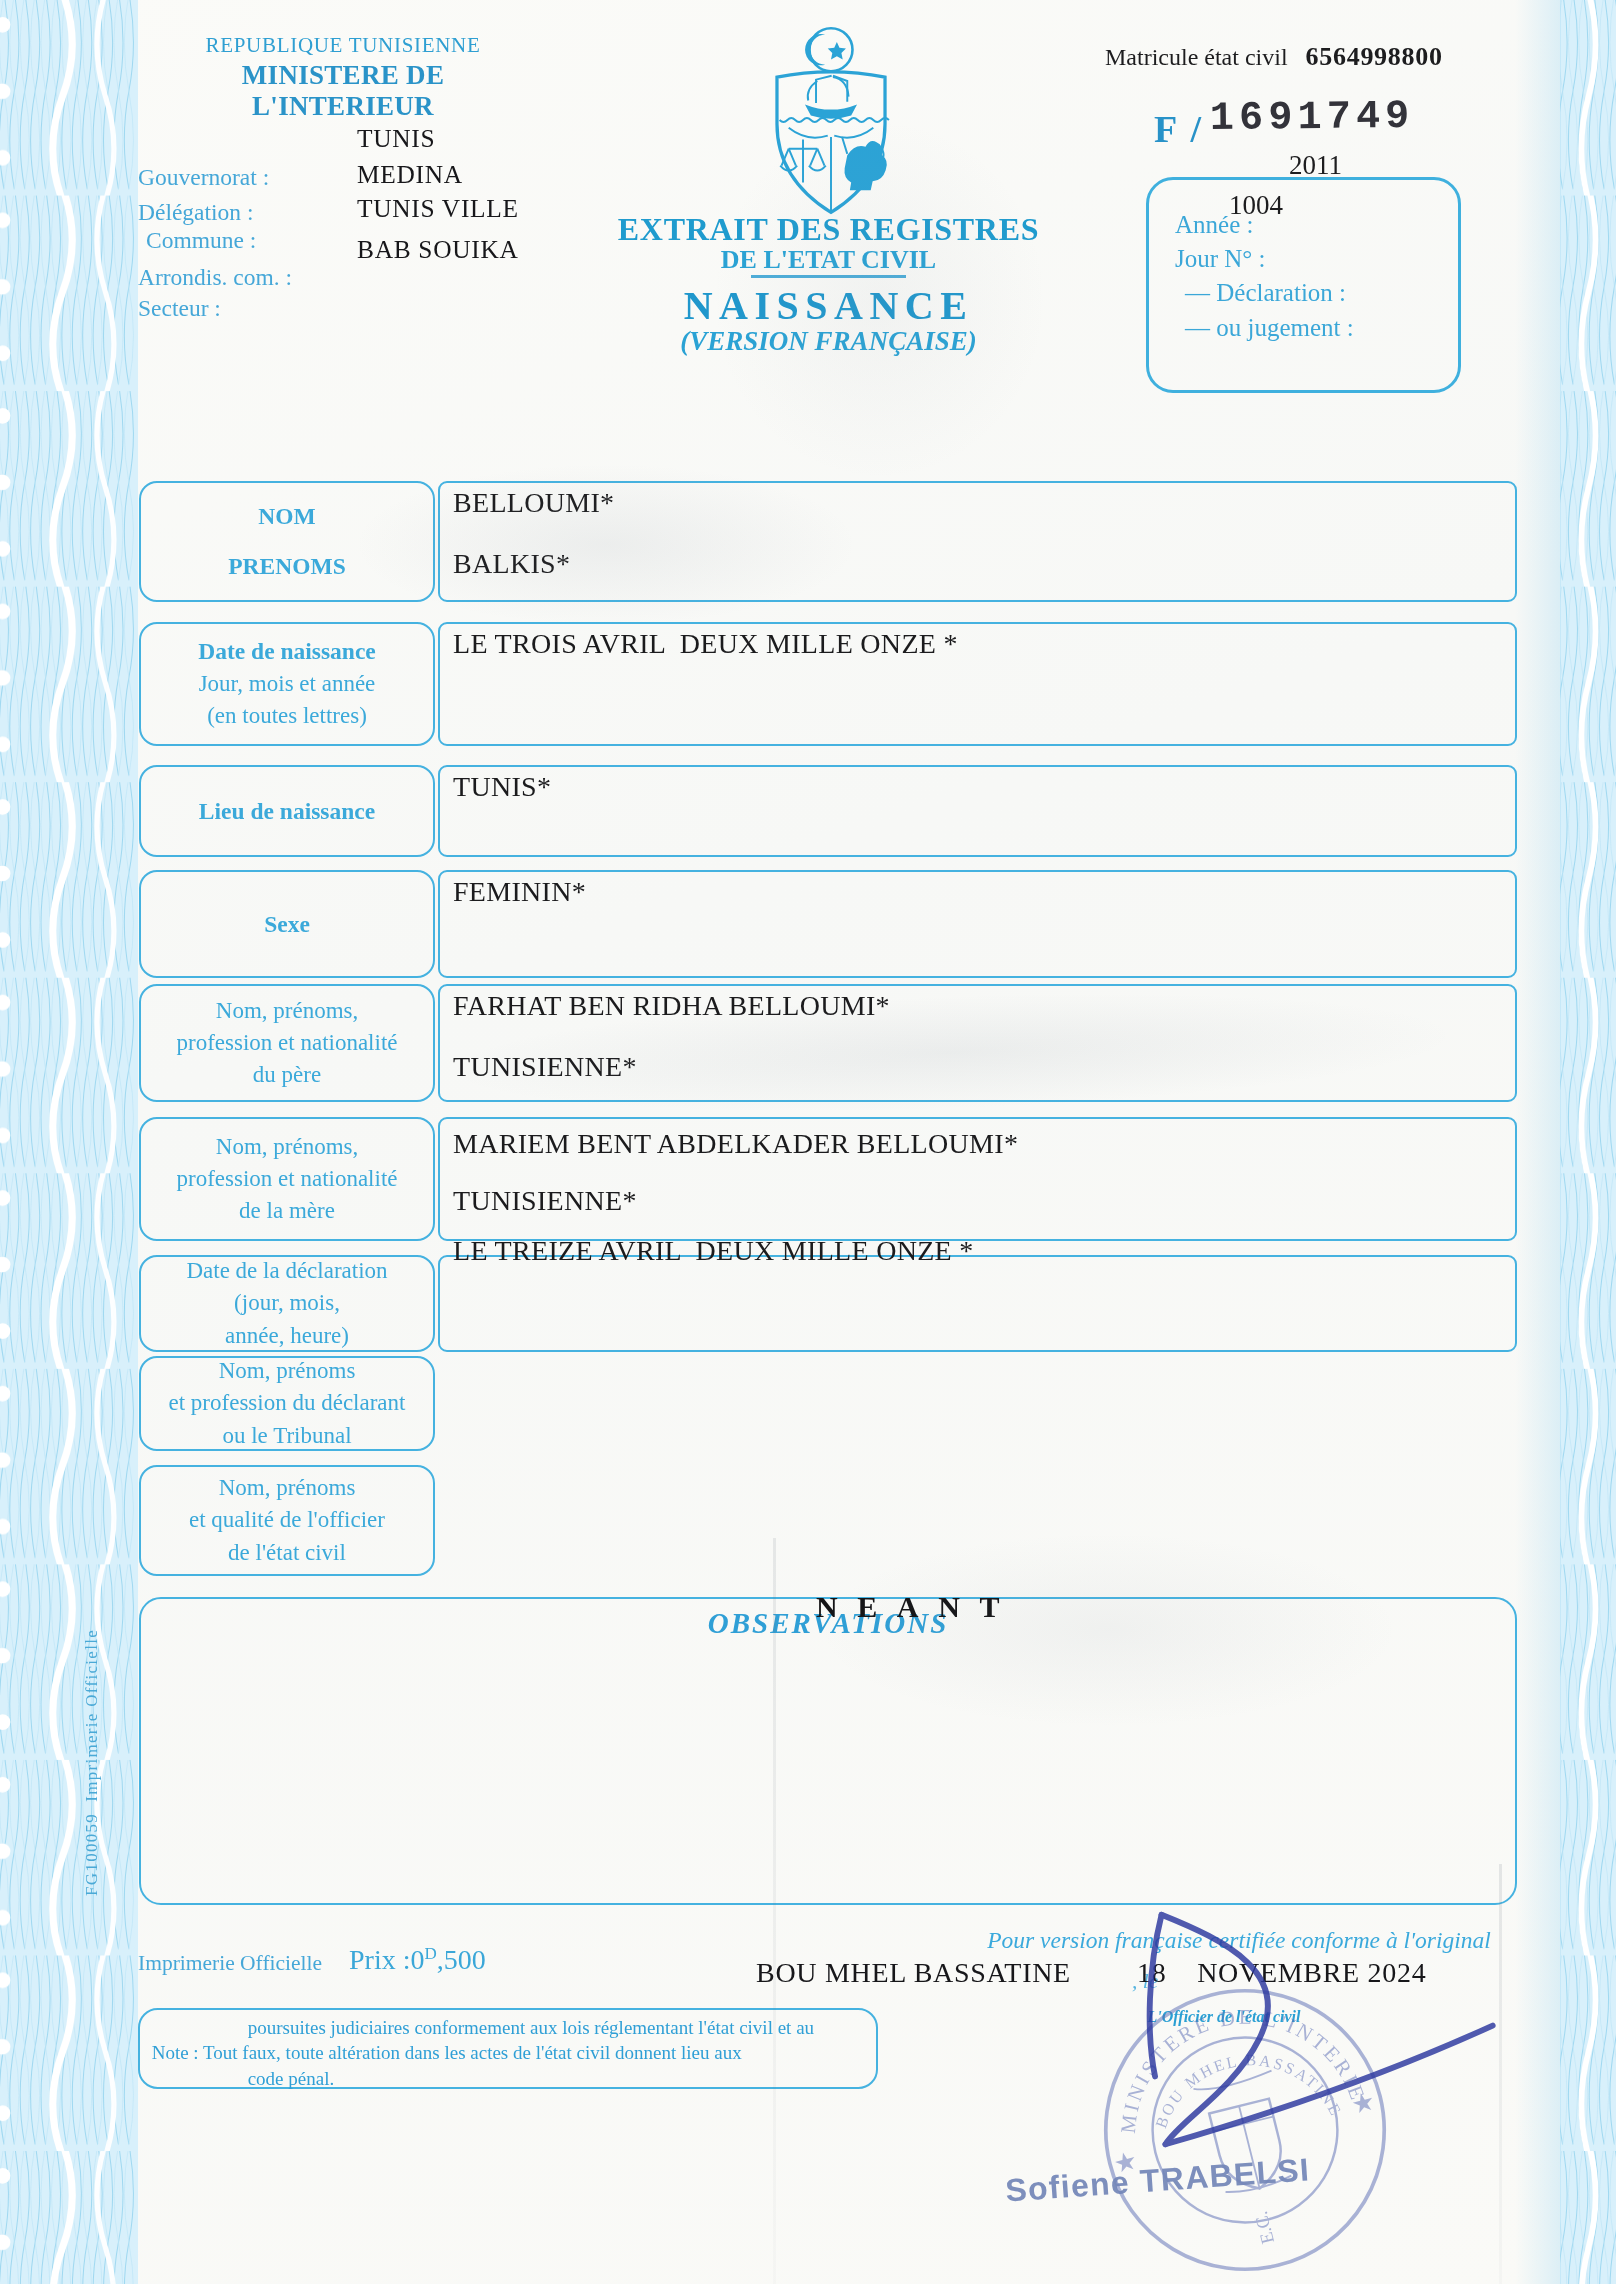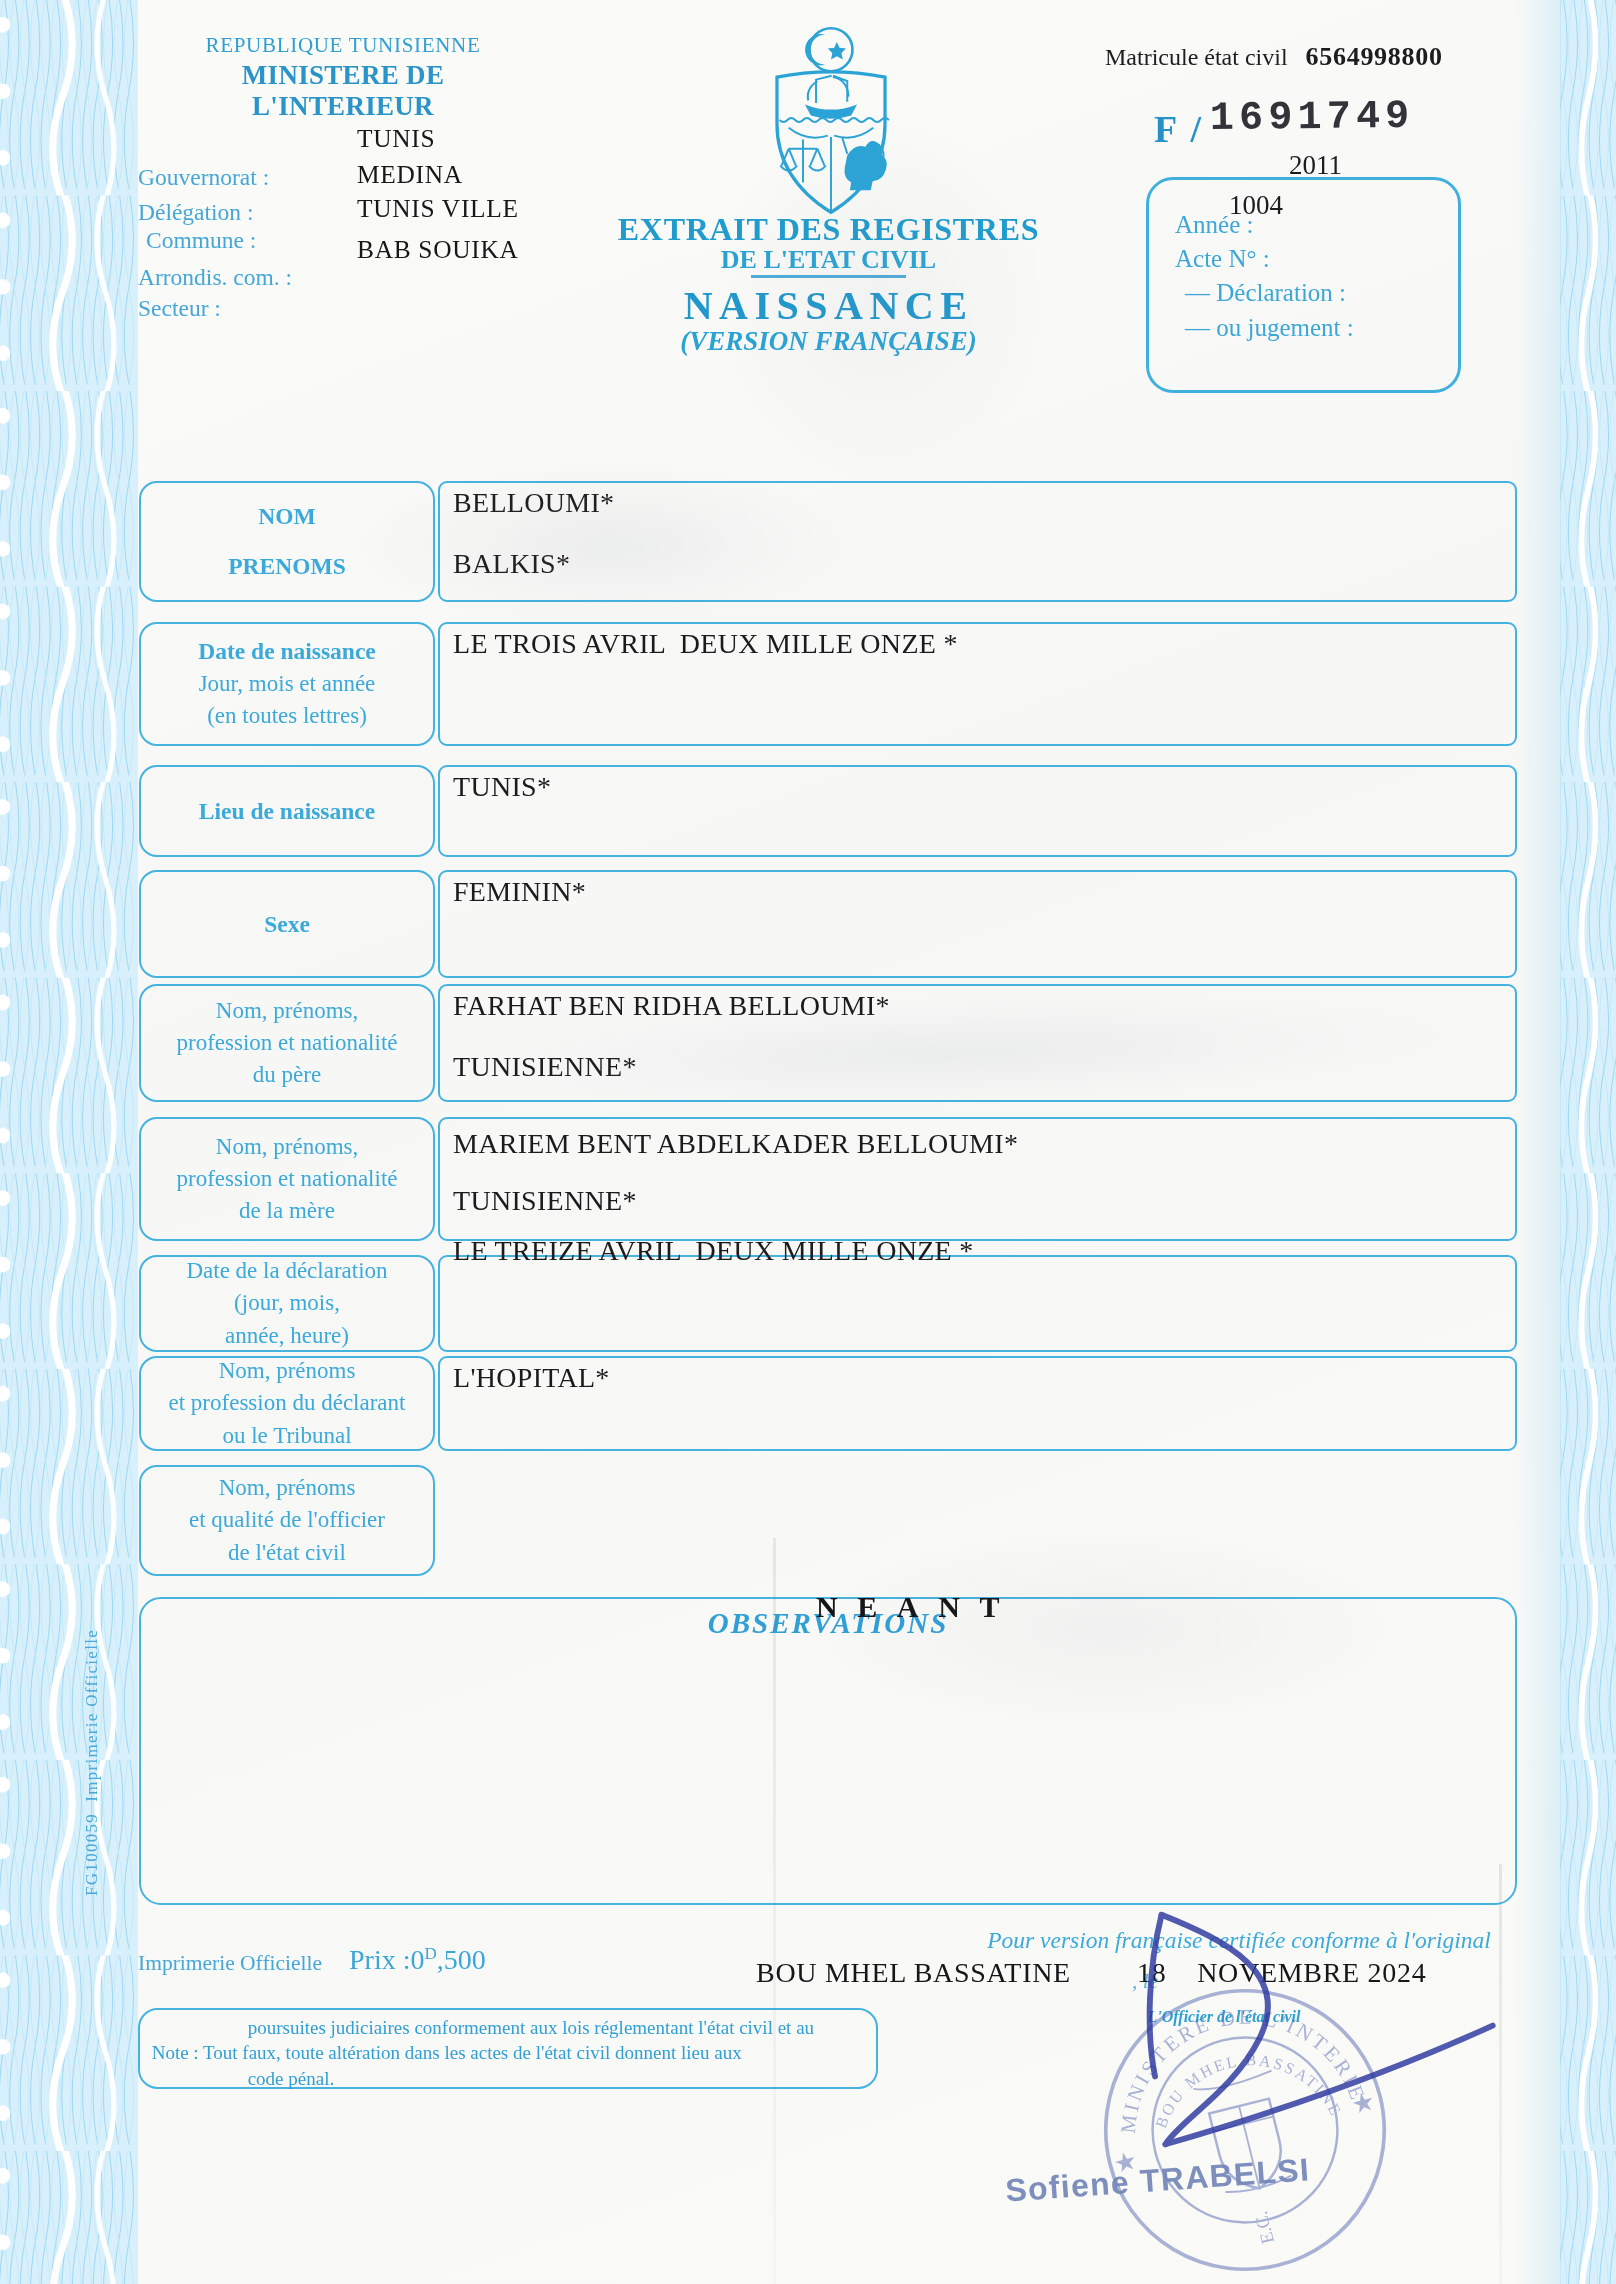--- a/index.html
+++ b/index.html
@@ -125,21 +125,21 @@
 
   <div class="abs matricule">
     <span>Matricule état civil</span><b>6564998800</b>
   </div>
   <div class="abs fslash">F /</div>
   <div class="abs regnum">1691749</div>
   <div class="abs regyear">2011</div>
   <div class="abs actebox"></div>
   <div class="abs actenum">1004</div>
   <div class="abs acteline" style="left:1175px;top:211px;">Année :</div>
-  <div class="abs acteline" style="left:1175px;top:245px;">Acte N° :</div>
+  <div class="abs acteline" style="left:1175px;top:245px;">Jour N° :</div>
   <div class="abs acteline" style="left:1185px;top:279px;">— Déclaration :</div>
   <div class="abs acteline" style="left:1185px;top:314px;">— ou jugement :</div>
 
   <svg class="abs emblem" width="124" height="192" viewBox="0 0 190 295">
     <g stroke="#2ba3d6" fill="none" stroke-width="4">
       <circle cx="95" cy="38" r="33"></circle>
       <path d="M86 15a24 24 0 1 0 0 46a19 19 0 1 1 0-46z" fill="#2ba3d6" stroke="none"></path>
       <path d="M104 26l4 9 10 1-7 7 2 10-9-5-9 5 2-10-7-7 10-1z" fill="#2ba3d6" stroke="none"></path>
       <path d="M12 80 Q95 64 178 80 L178 152 Q178 236 95 288 Q12 236 12 152 Z" stroke-width="5"></path>
       <path d="M16 146q6 6 12 0t12 0t12 0t12 0t12 0t12 0t12 0t12 0t12 0t12 0t12 0t12 0t12 0t12 0" stroke-width="3"></path>
@@ -219,23 +219,20 @@
     <div class="lbl">année, heure)</div>
   </div>
   <div class="vbox" style="top:1255px;height:97px;overflow:visible;">
     <div class="val" style="margin-top:-26px;">LE TREIZE AVRIL  DEUX MILLE ONZE *</div>
   </div>
 
   <div class="lbox" style="top:1356px;height:95px;">
     <div class="lbl">Nom, prénoms</div>
     <div class="lbl">et profession du déclarant</div>
     <div class="lbl">ou le Tribunal</div>
-  </div>
-  <div class="vbox" style="top:1356px;height:95px;">
-    <div class="val">L'HOPITAL*</div>
   </div>
 
   <div class="lbox" style="top:1465px;height:111px;">
     <div class="lbl">Nom, prénoms</div>
     <div class="lbl">et qualité de l'officier</div>
     <div class="lbl">de l'état civil</div>
   </div>
 
   <div class="obsbox">
     <div class="obstitle">OBSERVATIONS</div>

